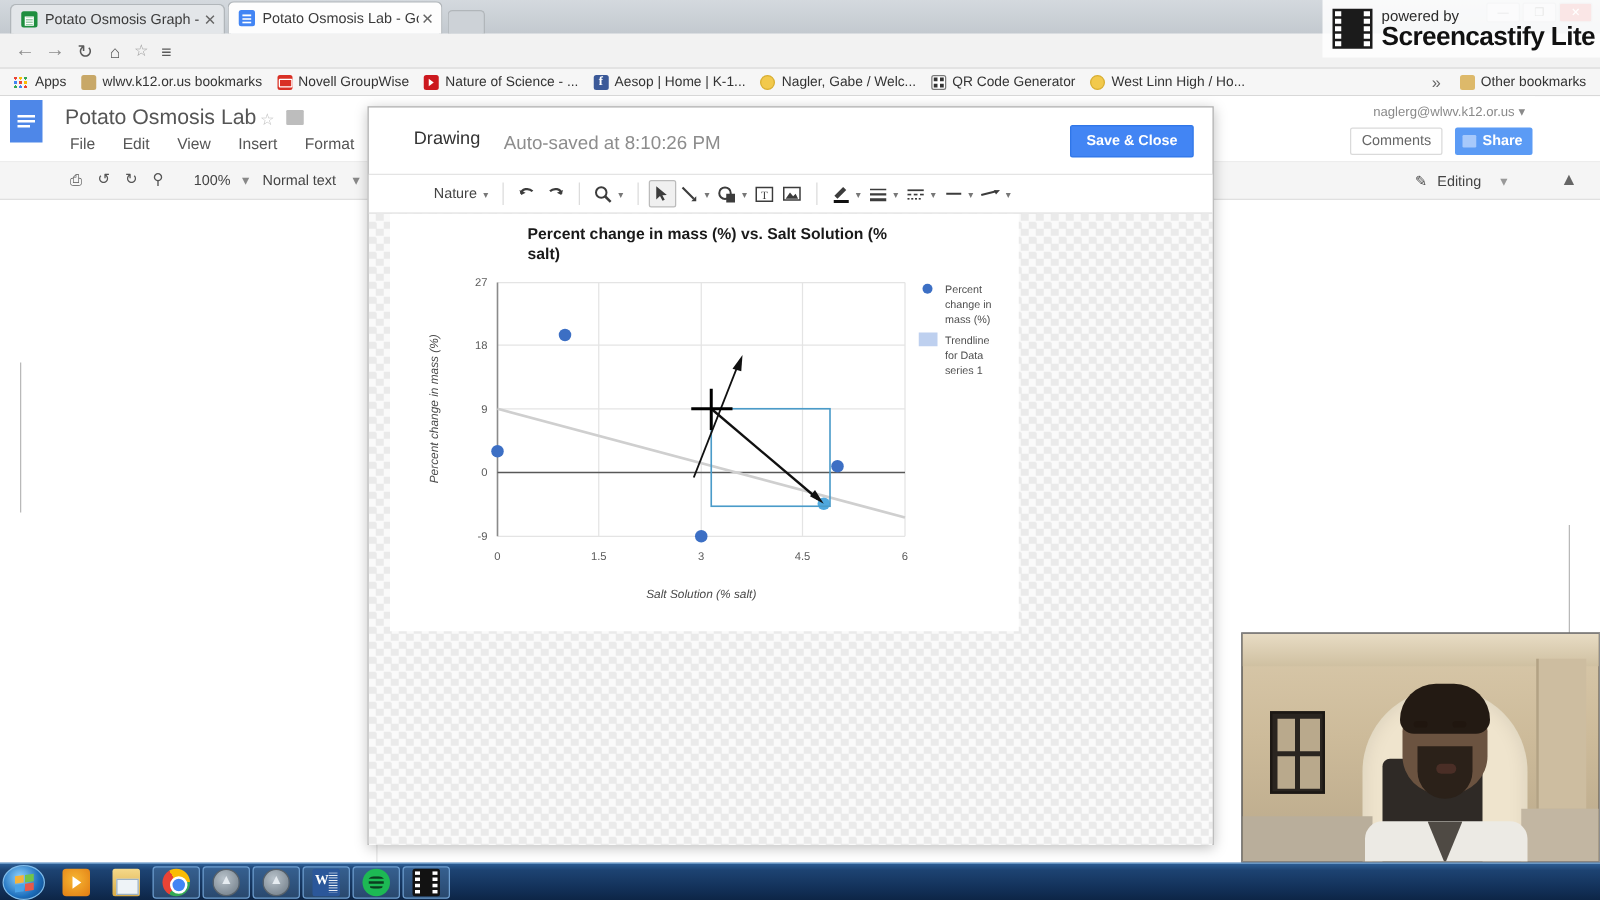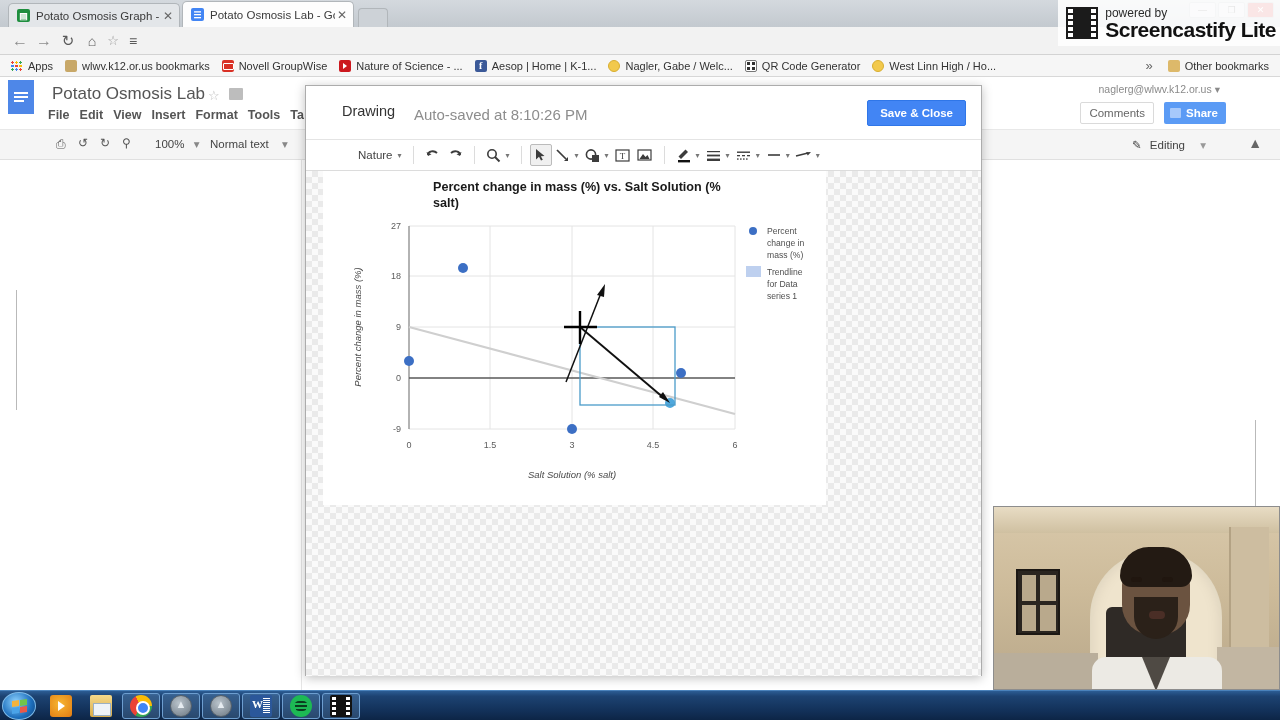--- a/index.html
+++ b/index.html
@@ -157,21 +157,21 @@
       linear-gradient(#fff,#fff) 0 0/14px 2px no-repeat,
       linear-gradient(#fff,#fff) 0 4px/14px 2px no-repeat,
       linear-gradient(#fff,#fff) 0 8px/10px 2px no-repeat;
   }
   .doc-title {
     position: absolute; left: 52px; top: 7px;
     font-size: 17px; color: #555; font-weight: normal;
   }
   .doc-star { position: absolute; left: 208px; top: 11px; font-size: 13px; color: #bdbdbd; }
   .doc-folder { position: absolute; left: 229px; top: 11px; width: 14px; height: 12px; background: #bdbdbd; border-radius: 1px; }
-  .menubar { position: absolute; left: 48px; top: 31px; display: flex; gap: 10px; font-weight: bold; }
+  .menubar { position: absolute; left: 56px; top: 31px; display: flex; gap: 22px; }
   .menubar span { font-size: 12.5px; color: #555; }
   .docs-account {
     position: absolute; right: 60px; top: 6px; font-size: 10.5px; color: #8a8a8a;
   }
   .docs-account .caret { color: #8a8a8a; margin-left: 3px; }
   .btn-comments {
     position: absolute; right: 126px; top: 25px; height: 22px;
     border: 1px solid #dadada; border-radius: 2px; background: #fff;
     font-size: 11.5px; color: #666; padding: 0 8px; line-height: 20px;
   }
@@ -212,21 +212,21 @@
   }
   .doc-cursor-left {
     position: absolute; left: 4px; top: 130px; width: 1px; height: 120px; background: #b9b9b9;
   }
   .doc-cursor-right {
     position: absolute; right: 8px; top: 260px; width: 1px; height: 130px; background: #b9b9b9;
   }
 
   
   .draw-dialog {
-    position: absolute; left: 305px; top: 85px; width: 677px; height: 591px;
+    position: absolute; left: 294px; top: 85px; width: 677px; height: 591px;
     background: #fff; border: 1px solid #acacac;
     box-shadow: 0 2px 10px rgba(0,0,0,0.25);
     z-index: 20;
   }
   .draw-head {
     position: relative; height: 54px; border-bottom: 1px solid #e4e4e4;
   }
   .draw-title {
     position: absolute; left: 36px; top: 17px; font-size: 14.5px; color: #333;
   }

